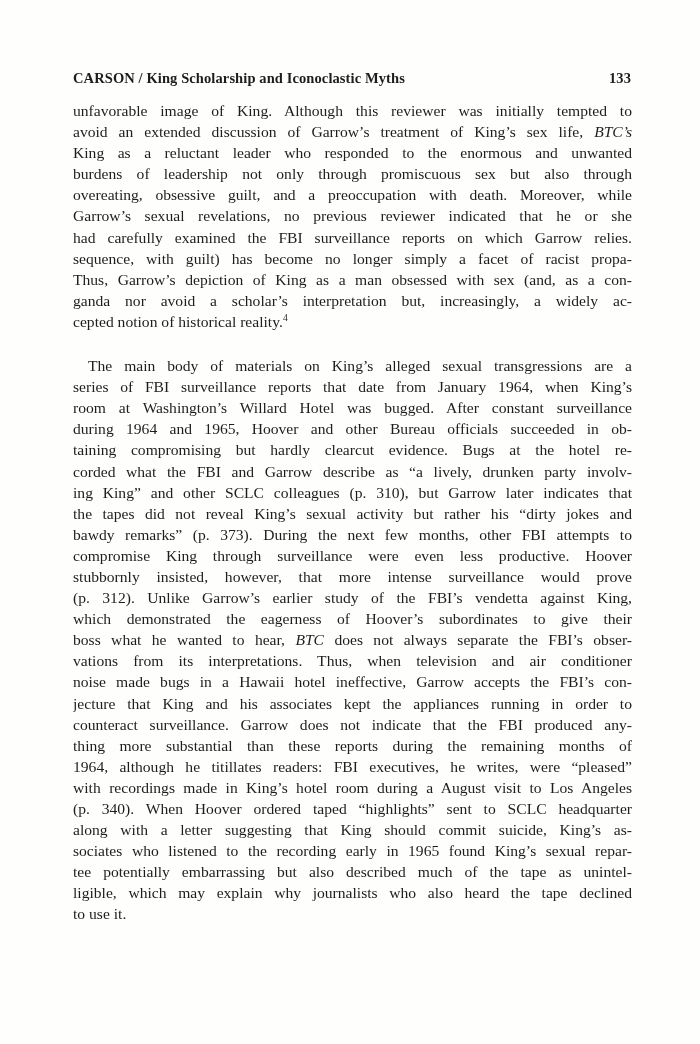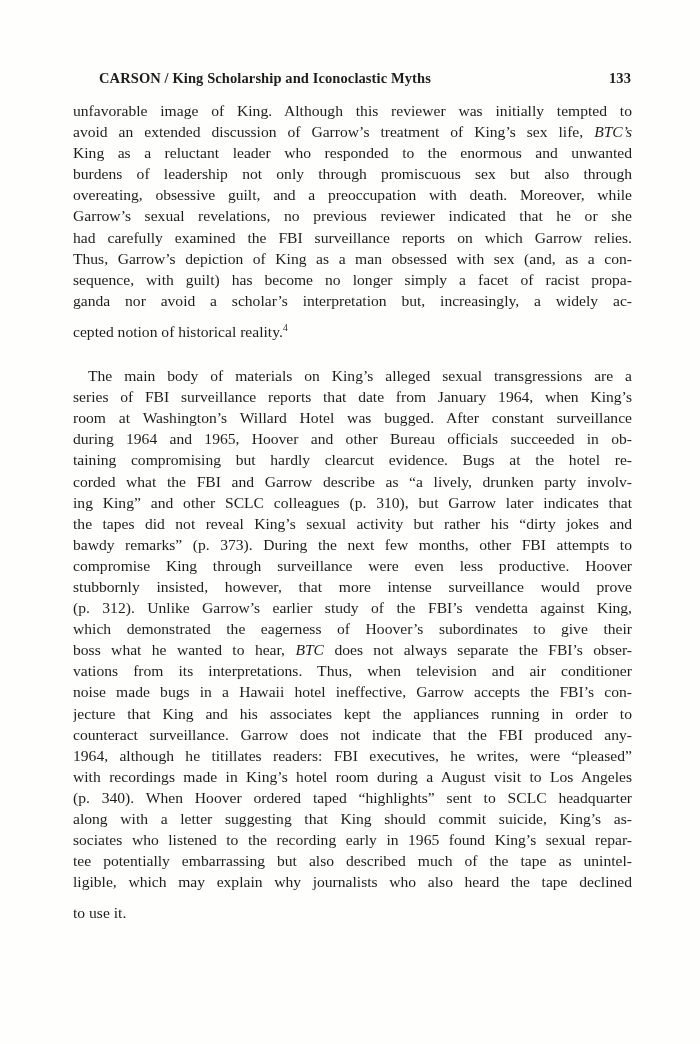--- a/index.html
+++ b/index.html
@@ -21,40 +21,39 @@
     top: 70px;
     left: 73px;
     width: 558px;
     display: flex;
     justify-content: space-between;
     align-items: baseline;
     font-weight: bold;
     font-size: 14.5px;
     letter-spacing: 0.1px;
   }
-  .header .title { white-space: nowrap; margin-left: 26px; }
+  .header .title { white-space: nowrap; }
   .header .pagenum { white-space: nowrap; }
   .body-text {
     position: absolute;
     top: 100px;
     left: 73px;
     width: 559px;
     font-size: 15.6px;
   }
   .line {
     line-height: 21.1px;
     height: 21.1px;
     text-align: justify;
     text-align-last: justify;
     overflow: hidden;
     white-space: nowrap;
   }
   .line.last {
     text-align-last: left;
-    margin-top: 10px;
   }
   .line.indent {
     text-indent: 15px;
     margin-top: 23px;
   }
   .line i {
     font-style: italic;
   }
   .line sup {
     font-size: 9.5px;
@@ -71,42 +70,43 @@
     <span class="pagenum">133</span>
   </div>
   <div class="body-text">
       <div class="line">unfavorable image of King. Although this reviewer was initially tempted to</div>
       <div class="line">avoid an extended discussion of Garrow’s treatment of King’s sex life, <i>BTC’s</i></div>
       <div class="line">King as a reluctant leader who responded to the enormous and unwanted</div>
       <div class="line">burdens of leadership not only through promiscuous sex but also through</div>
       <div class="line">overeating, obsessive guilt, and a preoccupation with death. Moreover, while</div>
       <div class="line">Garrow’s sexual revelations, no previous reviewer indicated that he or she</div>
       <div class="line">had carefully examined the FBI surveillance reports on which Garrow relies.</div>
+      <div class="line">sequence, with guilt) has become no longer simply a facet of racist propa-</div>
       <div class="line">Thus, Garrow’s depiction of King as a man obsessed with sex (and, as a con-</div>
-      <div class="line">sequence, with guilt) has become no longer simply a facet of racist propa-</div>
       <div class="line">ganda nor avoid a scholar’s interpretation but, increasingly, a widely ac-</div>
       <div class="line last">cepted notion of historical reality.<sup>4</sup></div>
       <div class="line indent">The main body of materials on King’s alleged sexual transgressions are a</div>
       <div class="line">series of FBI surveillance reports that date from January 1964, when King’s</div>
       <div class="line">room at Washington’s Willard Hotel was bugged. After constant surveillance</div>
       <div class="line">during 1964 and 1965, Hoover and other Bureau officials succeeded in ob-</div>
       <div class="line">taining compromising but hardly clearcut evidence. Bugs at the hotel re-</div>
       <div class="line">corded what the FBI and Garrow describe as “a lively, drunken party involv-</div>
       <div class="line">ing King” and other SCLC colleagues (p. 310), but Garrow later indicates that</div>
       <div class="line">the tapes did not reveal King’s sexual activity but rather his “dirty jokes and</div>
       <div class="line">bawdy remarks” (p. 373). During the next few months, other FBI attempts to</div>
       <div class="line">compromise King through surveillance were even less productive. Hoover</div>
       <div class="line">stubbornly insisted, however, that more intense surveillance would prove</div>
       <div class="line">(p. 312). Unlike Garrow’s earlier study of the FBI’s vendetta against King,</div>
       <div class="line">which demonstrated the eagerness of Hoover’s subordinates to give their</div>
       <div class="line">boss what he wanted to hear, <i>BTC</i> does not always separate the FBI’s obser-</div>
       <div class="line">vations from its interpretations. Thus, when television and air conditioner</div>
       <div class="line">noise made bugs in a Hawaii hotel ineffective, Garrow accepts the FBI’s con-</div>
       <div class="line">jecture that King and his associates kept the appliances running in order to</div>
       <div class="line">counteract surveillance. Garrow does not indicate that the FBI produced any-</div>
+      <div class="line">thing more substantial than these reports during the remaining months of</div>
       <div class="line">1964, although he titillates readers: FBI executives, he writes, were “pleased”</div>
       <div class="line">with recordings made in King’s hotel room during a August visit to Los Angeles</div>
       <div class="line">(p. 340). When Hoover ordered taped “highlights” sent to SCLC headquarter</div>
       <div class="line">along with a letter suggesting that King should commit suicide, King’s as-</div>
       <div class="line">sociates who listened to the recording early in 1965 found King’s sexual repar-</div>
       <div class="line">tee potentially embarrassing but also described much of the tape as unintel-</div>
       <div class="line">ligible, which may explain why journalists who also heard the tape declined</div>
       <div class="line last">to use it.</div>
     </div>
 </div>

